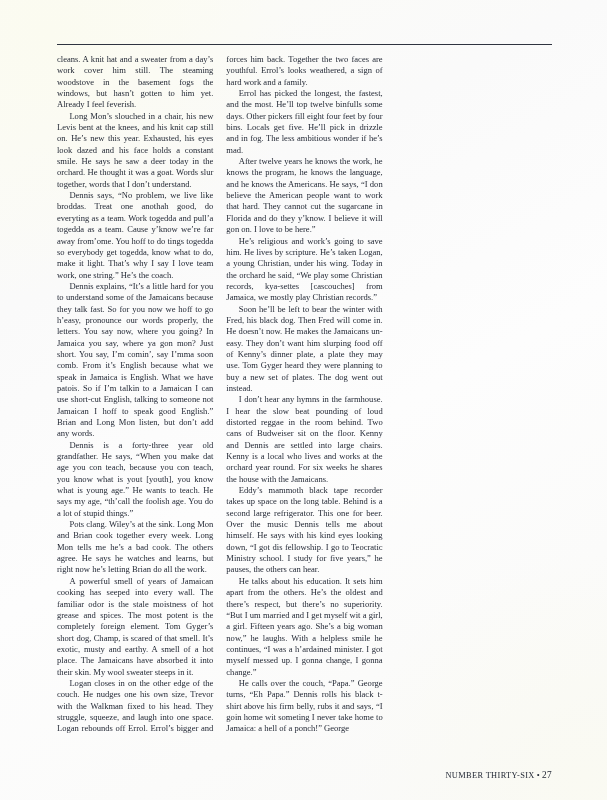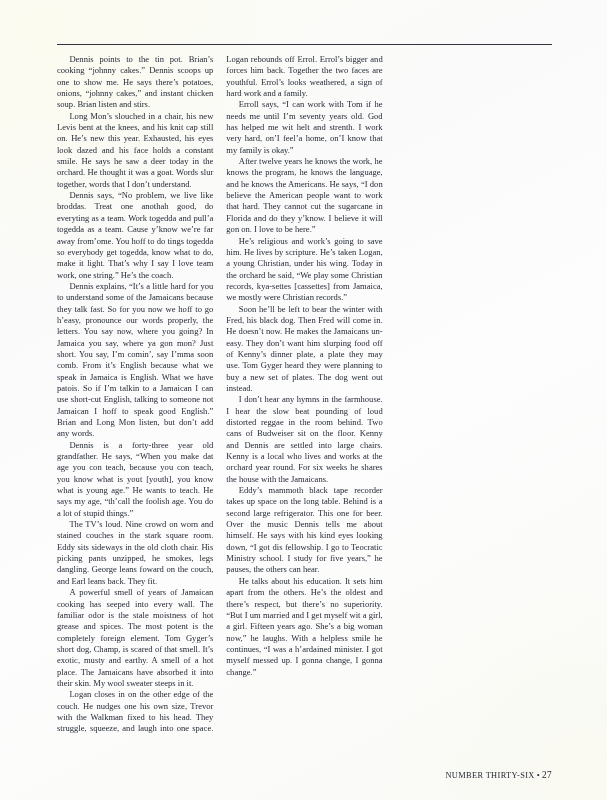--- a/index.html
+++ b/index.html
@@ -87,35 +87,36 @@
 </style>
 </head>
 <body>
 
 <div class="page">
   <div class="page-inner">
 
     <div class="top-rule"></div>
 
     <div class="columns">
-      <p>Dennis points to the tin pot. Brian’s cooking “johnny cakes.” Dennis scoops up one to show me. He says there’s potatoes, onions, “johnny cakes,” and instant chicken soup. Brian listen and stirs.</p>
+      <p class="first">cleans. A knit hat and a sweater from a day’s work cover him still. The steaming woodstove in the base­ment fogs the windows, but hasn’t gotten to him yet. Already I feel fe­verish.</p>
       <p>Long Mon’s slouched in a chair, his new Levis bent at the knees, and his knit cap still on. He’s new this year. Exhausted, his eyes look dazed and his face holds a constant smile. He says he saw a deer today in the orchard. He thought it was a goat. Words slur together, words that I don’t understand.</p>
       <p>Dennis says, “No problem, we live like broddas. Treat one anothah good, do everyting as a team. Work togedda and pull’a togedda as a team. Cause y’know we’re far away from’ome. You hoff to do tings togedda so everybody get togedda, know what to do, make it light. That’s why I say I love team work, one string.” He’s the coach.</p>
       <p>Dennis explains, “It’s a little hard for you to understand some of the Jamaicans because they talk fast. So for you now we hoff to go h’easy, pronounce our words properly, the letters. You say now, where you going? In Jamaica you say, where ya gon mon? Just short. You say, I’m comin’, say I’mma soon comb. From it’s English because what we speak in Jamaica is English. What we have patois. So if I’m talkin to a Jamaican I can use short-cut English, talking to someone not Jamaican I hoff to speak good English.” Brian and Long Mon listen, but don’t add any words.</p>
       <p>Dennis is a forty-three year old grandfather. He says, “When you make dat age you con teach, because you con teach, you know what is yout [youth], you know what is young age.” He wants to teach. He says my age, “th’call the foolish age. You do a lot of stupid things.”</p>
-      <p>The TV’s loud. Nine crowd on worn and stained couches in the stark square room. Eddy sits side­ways in the old cloth chair. His picking pants unzipped, he smokes, legs dangling. George leans foward on the couch, and Earl leans back. They fit.</p>
+      <p>Pots clang. Wiley’s at the sink. Long Mon and Brian cook together every week. Long Mon tells me he’s a bad cook. The others agree. He says he watches and learns, but right now he’s letting Brian do all the work.</p>
       <p>A powerful smell of years of Jamaican cooking has seeped into every wall. The familiar odor is the stale moistness of hot grease and spices. The most potent is the com­pletely foreign element. Tom Gyger’s short dog, Champ, is scared of that smell. It’s exotic, musty and earthy. A smell of a hot place. The Jamaicans have absorbed it into their skin. My wool sweater steeps in it.</p>
       <p>Logan closes in on the other edge of the couch. He nudges one his own size, Trevor with the Walkman fixed to his head. They struggle, squeeze, and laugh into one space. Logan rebounds off Errol. Errol’s bigger and forces him back. To­gether the two faces are youthful. Errol’s looks weathered, a sign of hard work and a family.</p>
-      <p>Erroll says, “I can work with Tom if he needs me until I’m seventy years old. God has helped me wit helt and strenth. I work very hard, on’I feel’a home, on’I know that my family is okay.”</p>
+      <p>Errol has picked the longest, the fastest, and the most. He’ll top twelve binfulls some days. Other pickers fill eight four feet by four bins. Locals get five. He’ll pick in drizzle and in fog. The less ambitious wonder if he’s mad.</p>
       <p>After twelve years he knows the work, he knows the program, he knows the language, and he knows the Americans. He says, “I don be­lieve the American people want to work that hard. They cannot cut the sugarcane in Florida and do they y’know. I believe it will gon on. I love to be here.”</p>
-      <p>He’s religious and work’s going to save him. He lives by scripture. He’s taken Logan, a young Chris­tian, under his wing. Today in the orchard he said, “We play some Christian records, kya-settes [cas­settes] from Jamaica, we mostly were Christian records.”</p>
+      <p>He’s religious and work’s going to save him. He lives by scripture. He’s taken Logan, a young Chris­tian, under his wing. Today in the orchard he said, “We play some Christian records, kya-settes [cas­couches] from Jamaica, we mostly play Christian records.”</p>
       <p>Soon he’ll be left to bear the winter with Fred, his black dog. Then Fred will come in. He doesn’t now. He makes the Jamaicans un­easy. They don’t want him slurping food off of Kenny’s dinner plate, a plate they may use. Tom Gyger heard they were planning to buy a new set of plates. The dog went out instead.</p>
       <p>I don’t hear any hymns in the farmhouse. I hear the slow beat pounding of loud distorted reggae in the room behind. Two cans of Budweiser sit on the floor. Kenny and Dennis are settled into large chairs. Kenny is a local who lives and works at the orchard year round. For six weeks he shares the house with the Jamaicans.</p>
       <p>Eddy’s mammoth black tape re­corder takes up space on the long table. Behind is a second large re­frigerator. This one for beer. Over the music Dennis tells me about himself. He says with his kind eyes looking down, “I got dis fellow­ship. I go to Teocratic Ministry school. I study for five years,” he pauses, the others can hear.</p>
       <p>He talks about his education. It sets him apart from the others. He’s the oldest and there’s respect, but there’s no superiority. “But I um married and I get myself wit a girl, a girl. Fifteen years ago. She’s a big woman now,” he laughs. With a helpless smile he continues, “I was a h’ardained minister. I got myself messed up. I gonna change, I gonna change.”</p>
+      <p>He calls over the couch, “Papa.” George turns, “Eh Papa.” Dennis rolls his black t-shirt above his firm belly, rubs it and says, “I goin home wit someting I never take home to Jamaica: a hell of a ponch!” George</p>
     </div>
 
   </div>
 
   <div class="footer">
     <span class="issue">NUMBER THIRTY-SIX</span><span class="sep">•</span><span class="pageno">27</span>
   </div>
 </div>
 
 </body></html>

